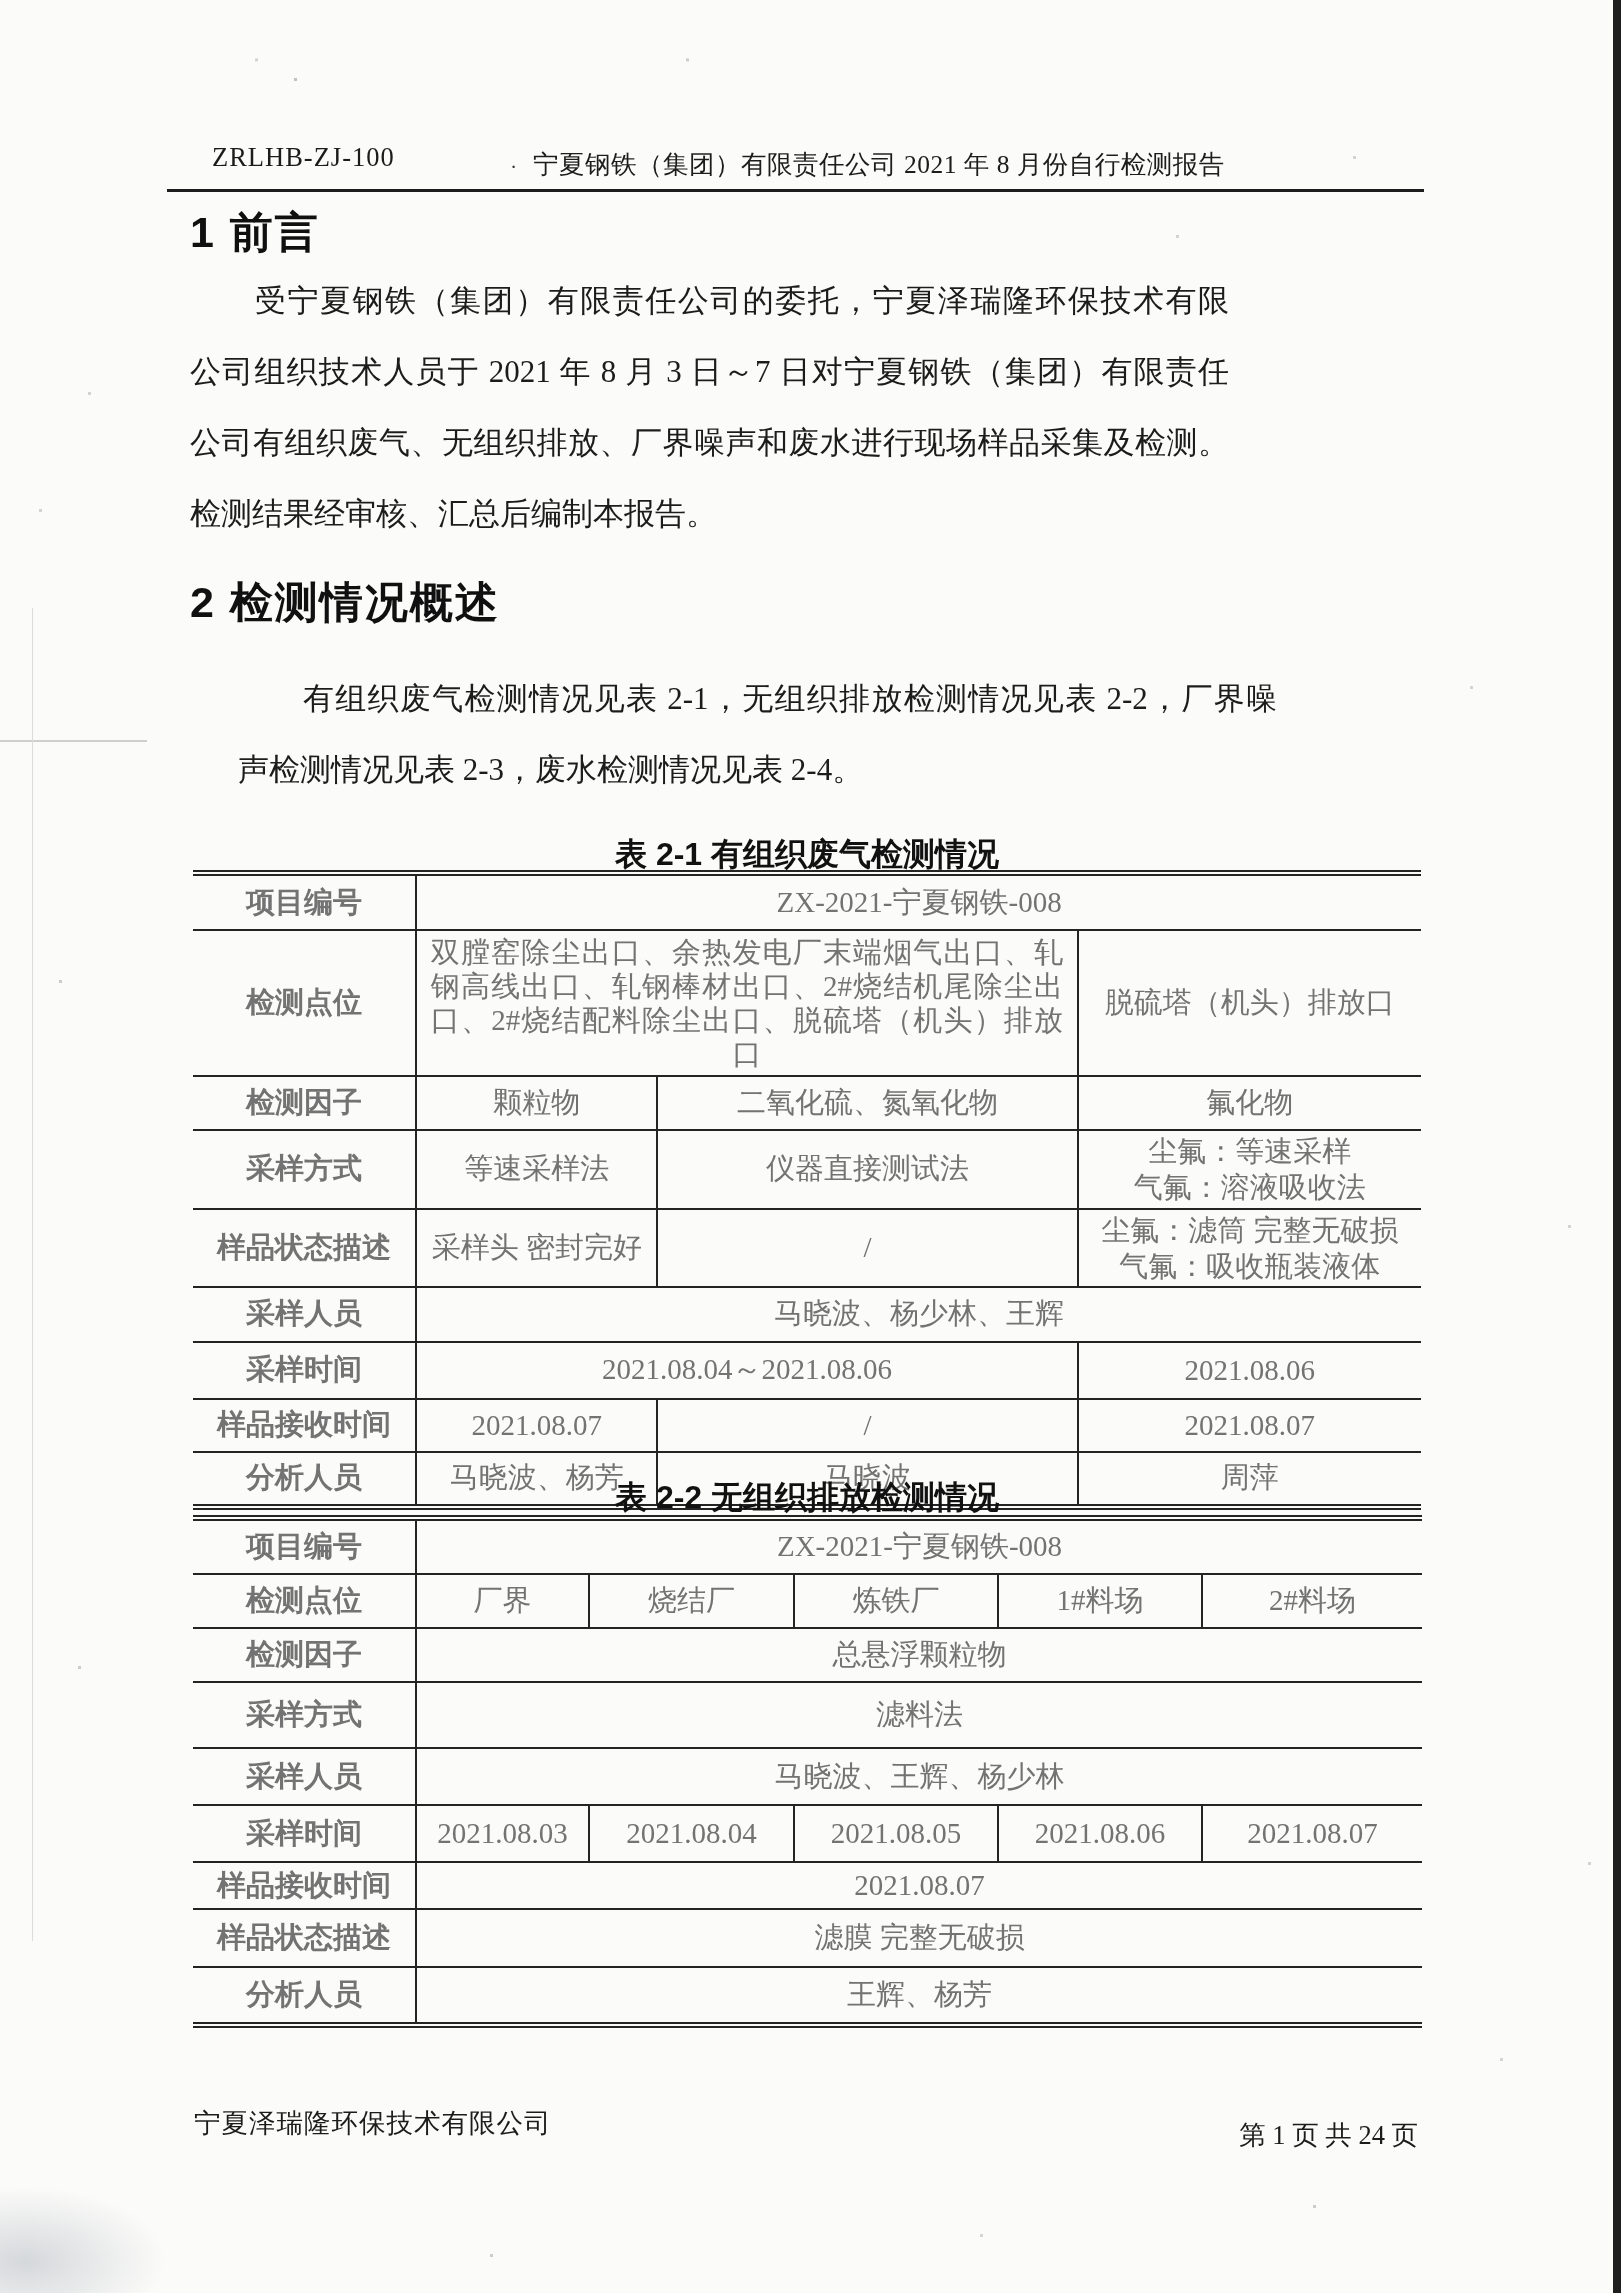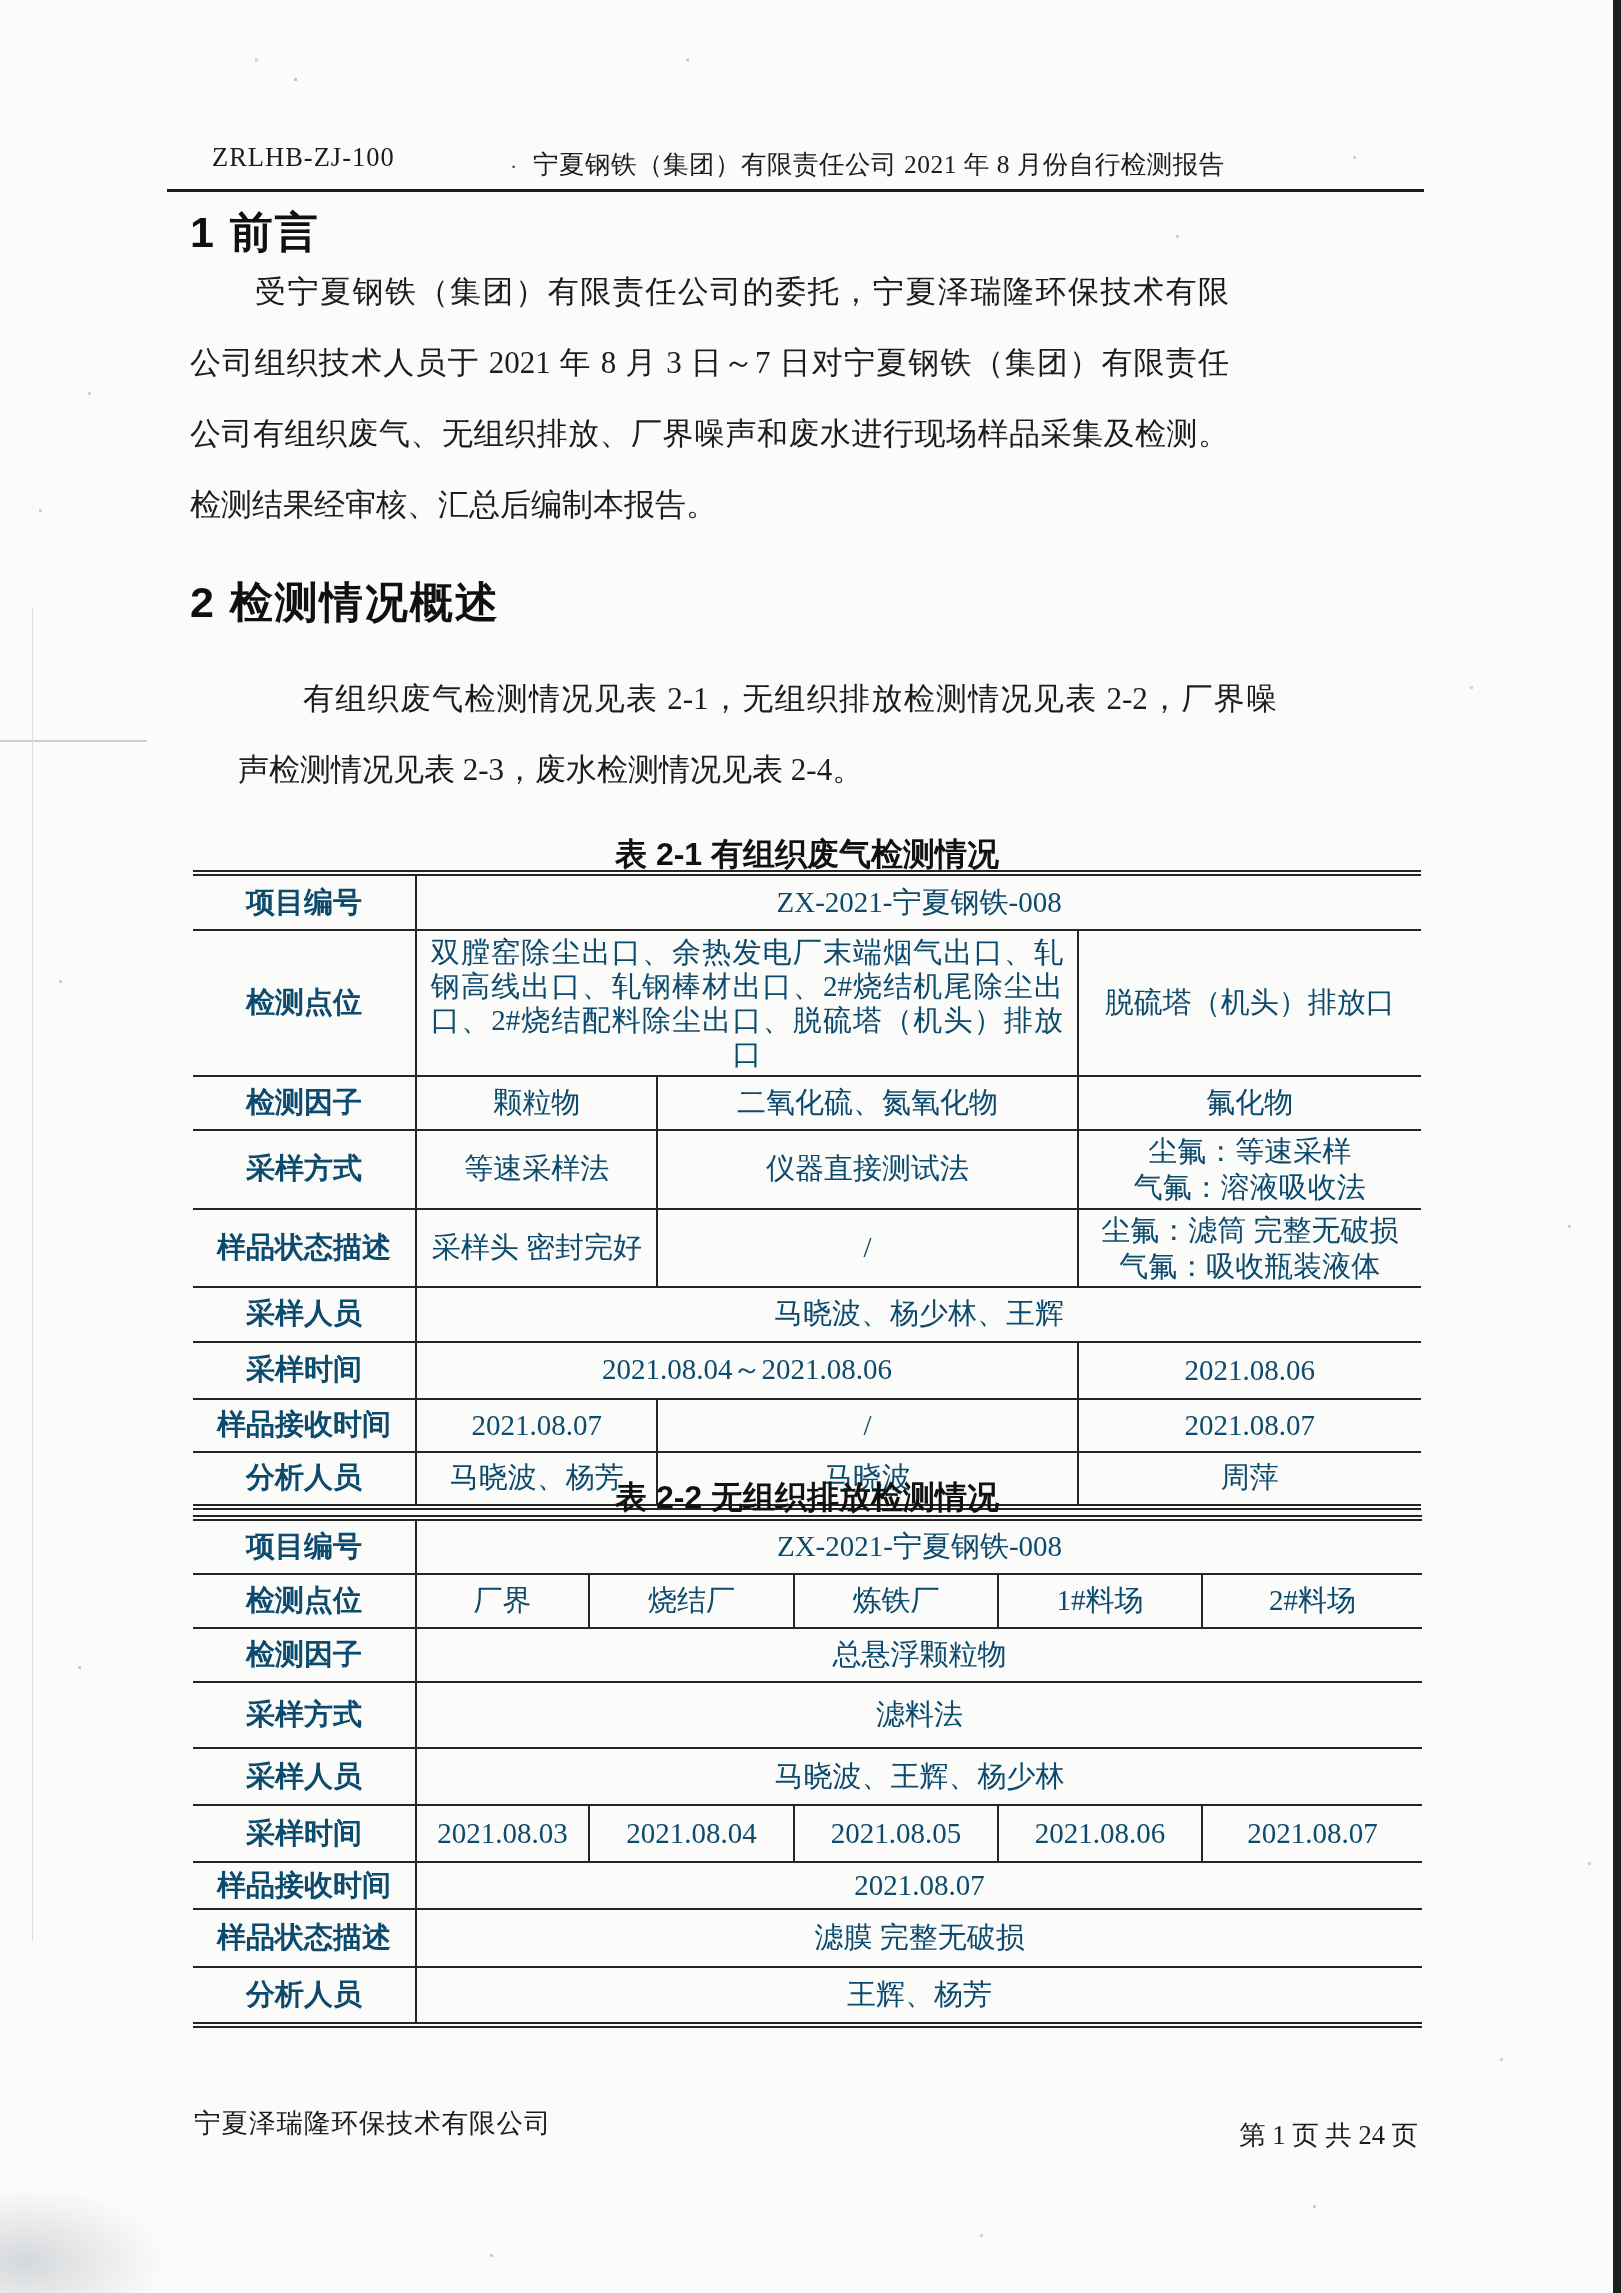--- a/index.html
+++ b/index.html
@@ -15,34 +15,34 @@
   .hdr-title { position:absolute; left:533px; top:147px; font-size:25.5px; letter-spacing:0.5px; }
   .hdr-rule  { position:absolute; left:167px; top:189px; width:1257px; height:2.9px; background:#1d1d1d; }
 
   
   .h-sec { position:absolute; left:190px; font-family:"Liberation Sans","DejaVu Sans",sans-serif;
            font-weight:bold; font-size:43px; color:#101010; letter-spacing:2px; }
   .h1 { top:204px; } .h2 { top:574px; }
 
   
   .para { position:absolute; left:190px; width:1039px; font-size:31px; line-height:71px; }
-  .p1 { top:256px; } .p2 { top:663px;margin-left:48px; }
+  .p1 { top:265px; } .p2 { top:663px;margin-left:48px; }
   .para .ln { text-align:justify; text-align-last:justify; white-space:normal; }
   .para .ln.last   { text-align-last:left; }
   .para .ln.indent { text-indent:65px; }
 
   
   .tbl-title { position:absolute; left:193px; width:1228px; text-align:center;
                font-family:"Liberation Sans","DejaVu Sans",sans-serif; font-weight:bold;
                font-size:32px; color:#111; }
   .tt1 { top:833px; } .tt2 { top:1476px; }
 
   
   table.rpt { position:absolute; left:193px; width:1228px; border-collapse:collapse;
-              table-layout:fixed; font-size:29px; color:#0c4a6e; }
+              table-layout:fixed; font-size:29px; color:#737373; }
   #t1 { top:870px; } #t2 { top:1515px; }
   .rpt td { border:2px solid #242424; text-align:center; vertical-align:middle;
             padding:2px 7.8px; overflow:hidden; }
   .rpt td:first-child { border-left:none; }
   .rpt td:last-child  { border-right:none; }
   .rpt tr:first-child td { border-top:6.9px double #242424; }
   .rpt tr:last-child  td { border-bottom:6.9px double #242424; }
   .rpt .lbl { font-family:"Liberation Sans","DejaVu Sans",sans-serif; font-weight:bold; }
   .rpt .jc  { text-align:justify; text-align-last:center; line-height:34px; padding:3.9px 13.7px; }
   .rpt .two { padding:2px 3.9px; }

